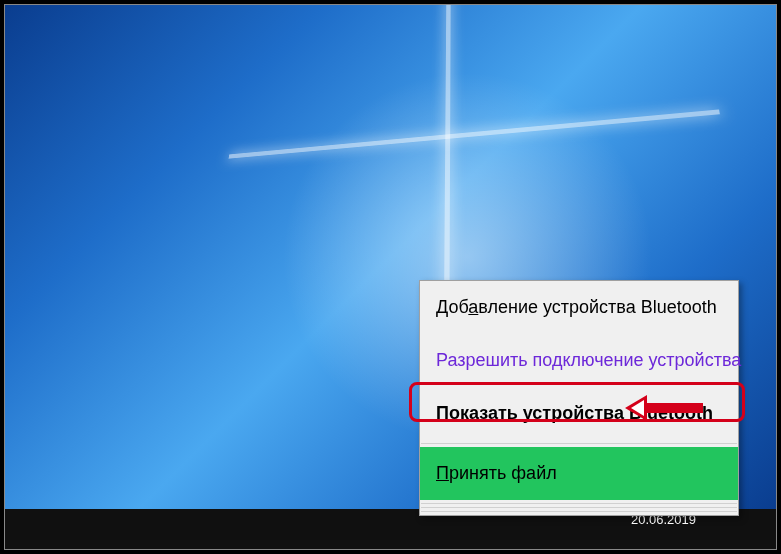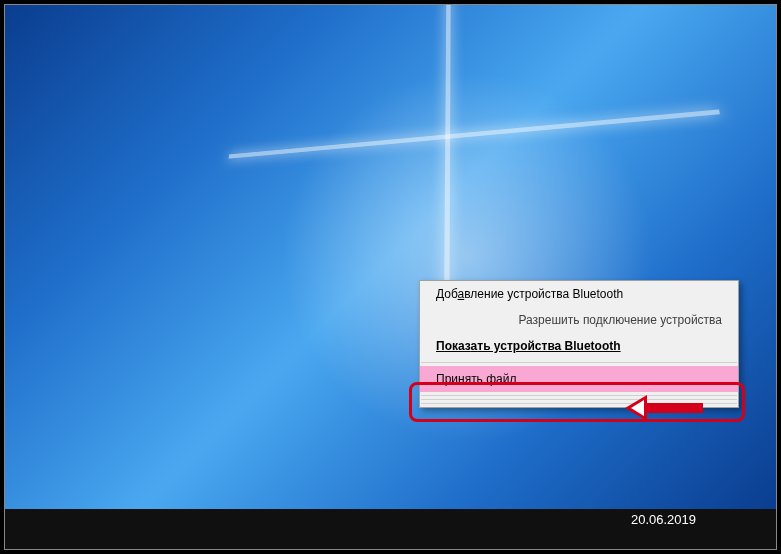--- a/index.html
+++ b/index.html
@@ -59,29 +59,29 @@
     .context-menu {
       position: absolute;
       left: 414px; top: 275px;
       width: 320px;
       background: #f0f0f0;
       border: 1px solid #a0a0a0;
       box-shadow: 3px 3px 6px rgba(0,0,0,0.35);
       z-index: 100;
     }
     .menu-item {
-      padding: 6px 16px;
-      font-size: 12px;
+      padding: 16px 16px;
+      font-size: 18px;
       color: #000;
       cursor: default;
       white-space: nowrap;
     }
-    .menu-item.disabled { color: #404040; text-align: right; }
+    .menu-item.disabled { color: #6d28d9; text-align: right; }
     .menu-item.bold { font-weight: 700; text-decoration: underline; }
-    .menu-item.highlighted { background: #f9a8d4; }
+    .menu-item.highlighted { background: #22c55e; }
     .menu-item u { text-decoration: underline; }
     .menu-sep {
       height: 1px;
       background: #d0d0d0;
       margin: 3px 1px;
     }
     .callout {
       position: absolute;
       left: 404px; top: 377px;
       width: 336px; height: 40px;

